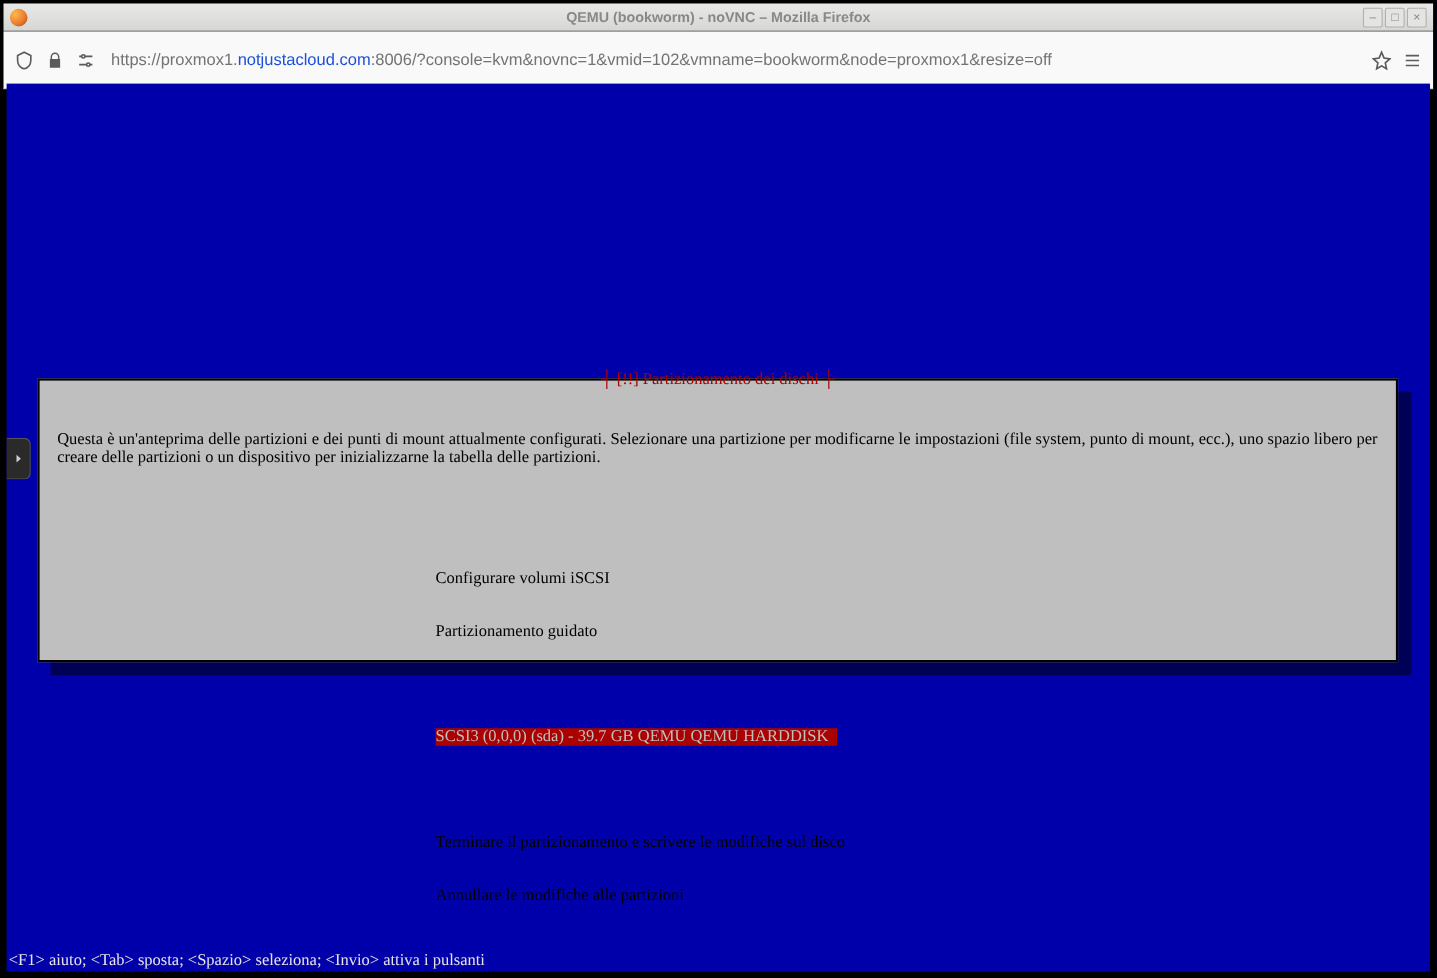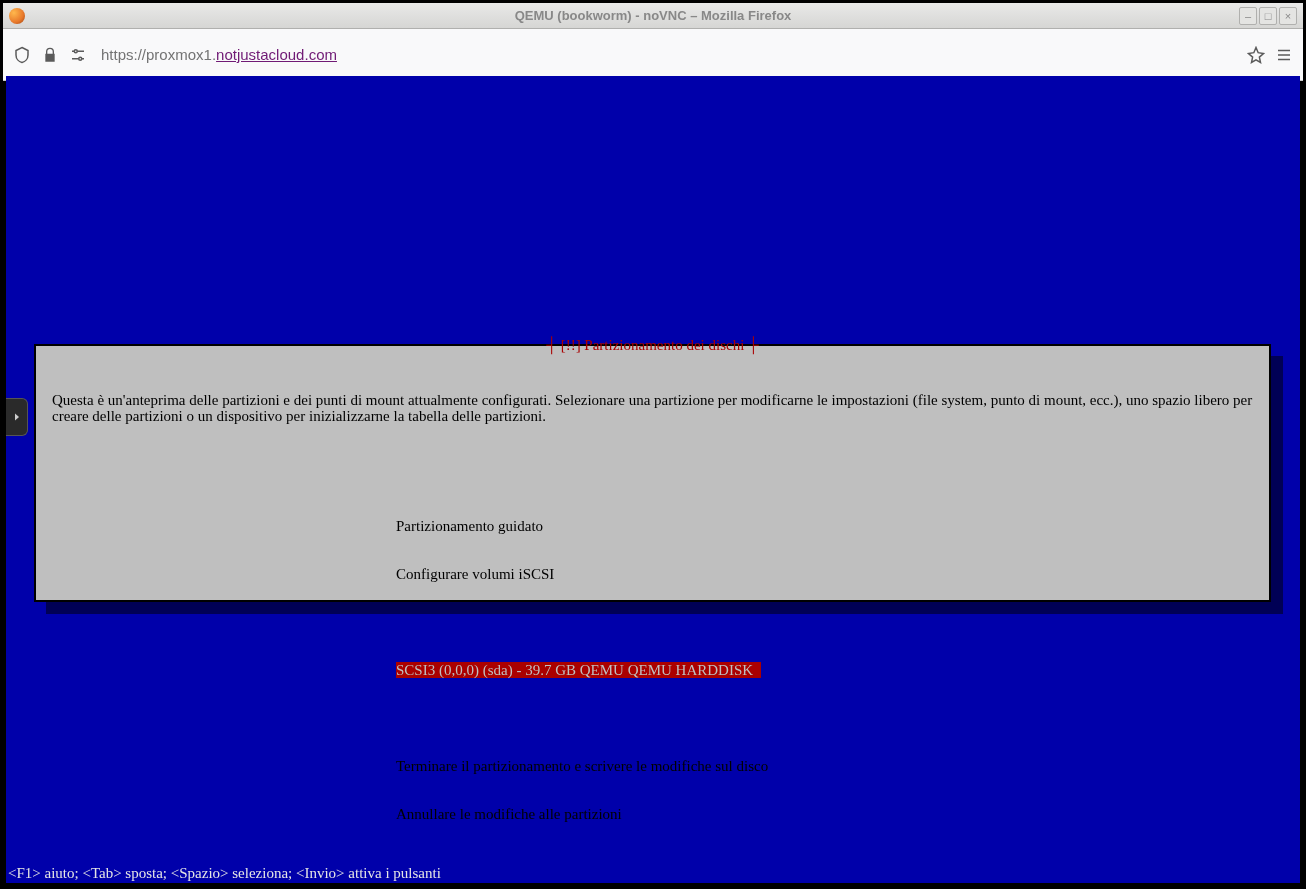--- a/index.html
+++ b/index.html
@@ -38,21 +38,21 @@
     height: 52px; background: #f9f9fa; border-bottom: 1px solid #ccc;
     display: flex; align-items: center; padding: 0 10px; gap: 10px;
   }
   .urlbar-row .shield, .urlbar-row .lock, .urlbar-row .tune, .urlbar-row .star, .urlbar-row .menu {
     width: 18px; height: 18px; color:#5b5b5b; display:flex; align-items:center; justify-content:center;
   }
   .urlbar {
     flex: 1; height: 30px; display:flex; align-items:center;
     font-size: 15px; color:#737373; padding: 0 4px;
   }
-  .urlbar .domain { color:#701a75;text-decoration:underline; }
+  .urlbar .domain { color:#1d4ed8; }
 
   
   .vnc {
     position: absolute; top: 73px; left: 3px; right: 3px; bottom: 3px;
     background: #0000aa;
     font-family: Liberation Serif, serif;
     font-size: 15px; line-height: 16px;
     color: #bfbfbf;
   }
   .vnc-tab {
@@ -117,20 +117,21 @@
     <svg viewBox="0 0 24 24" width="18" height="18" fill="none" stroke="#5b5b5b" stroke-width="2">
         <path d="M4 7h16M4 17h16"></path>
         <circle cx="9" cy="7" r="2" fill="#f9f9fa"></circle>
         <circle cx="15" cy="17" r="2" fill="#f9f9fa"></circle>
       </svg>
   </div>
   <div class="urlbar">
     <span>https://</span>
       <span>proxmox1.</span>
       <span class="domain">notjustacloud.com</span>
+      <span>:8006/?console=kvm&amp;novnc=1&amp;vmid=102&amp;vmname=bookworm&amp;node=proxmox1&amp;resize=off</span>
   </div>
   <div class="star">
     <svg viewBox="0 0 24 24" width="18" height="18" fill="none" stroke="#5b5b5b" stroke-width="2">
         <path d="M12 2l2.9 6.9L22 10l-5.5 4.8L18 22l-6-3.5L6 22l1.5-7.2L2 10l7.1-1.1L12 2z"></path>
       </svg>
   </div>
   <div class="menu">
     <svg viewBox="0 0 24 24" width="18" height="18" stroke="#5b5b5b" stroke-width="2">
         <path d="M4 6h16M4 12h16M4 18h16"></path>
       </svg>
@@ -146,22 +147,22 @@
   </div>
 
   <div class="dialog-shadow"></div>
 
   <div class="dialog">
     <div class="dialog-title">┤ [!!] Partizionamento dei dischi ├</div>
     <div class="dialog-body">
       <div>Questa è un'anteprima delle partizioni e dei punti di mount attualmente configurati. Selezionare una partizione per modificarne le impostazioni (file system, punto di mount, ecc.), uno spazio libero per creare delle partizioni o un dispositivo per inizializzarne la tabella delle partizioni.</div>
 
       <div class="menu-block">
+        <div class="menu-line"><span class="menu-indent"></span><span>Configurare volumi iSCSI</span></div>
         <div class="menu-line"><span class="menu-indent"></span><span>Partizionamento guidato</span></div>
-        <div class="menu-line"><span class="menu-indent"></span><span>Configurare volumi iSCSI</span></div>
         <div class="menu-line">&nbsp;</div>
         <div><span class="menu-indent"></span><span class="menu-line selected">SCSI3 (0,0,0) (sda) - 39.7 GB QEMU QEMU HARDDISK</span></div>
         <div class="menu-line">&nbsp;</div>
         <div class="menu-line"><span class="menu-indent"></span><span>Terminare il partizionamento e scrivere le modifiche sul disco</span></div>
         <div class="menu-line"><span class="menu-indent"></span><span>Annullare le modifiche alle partizioni</span></div>
       </div>
 
       
     </div>
   </div>

